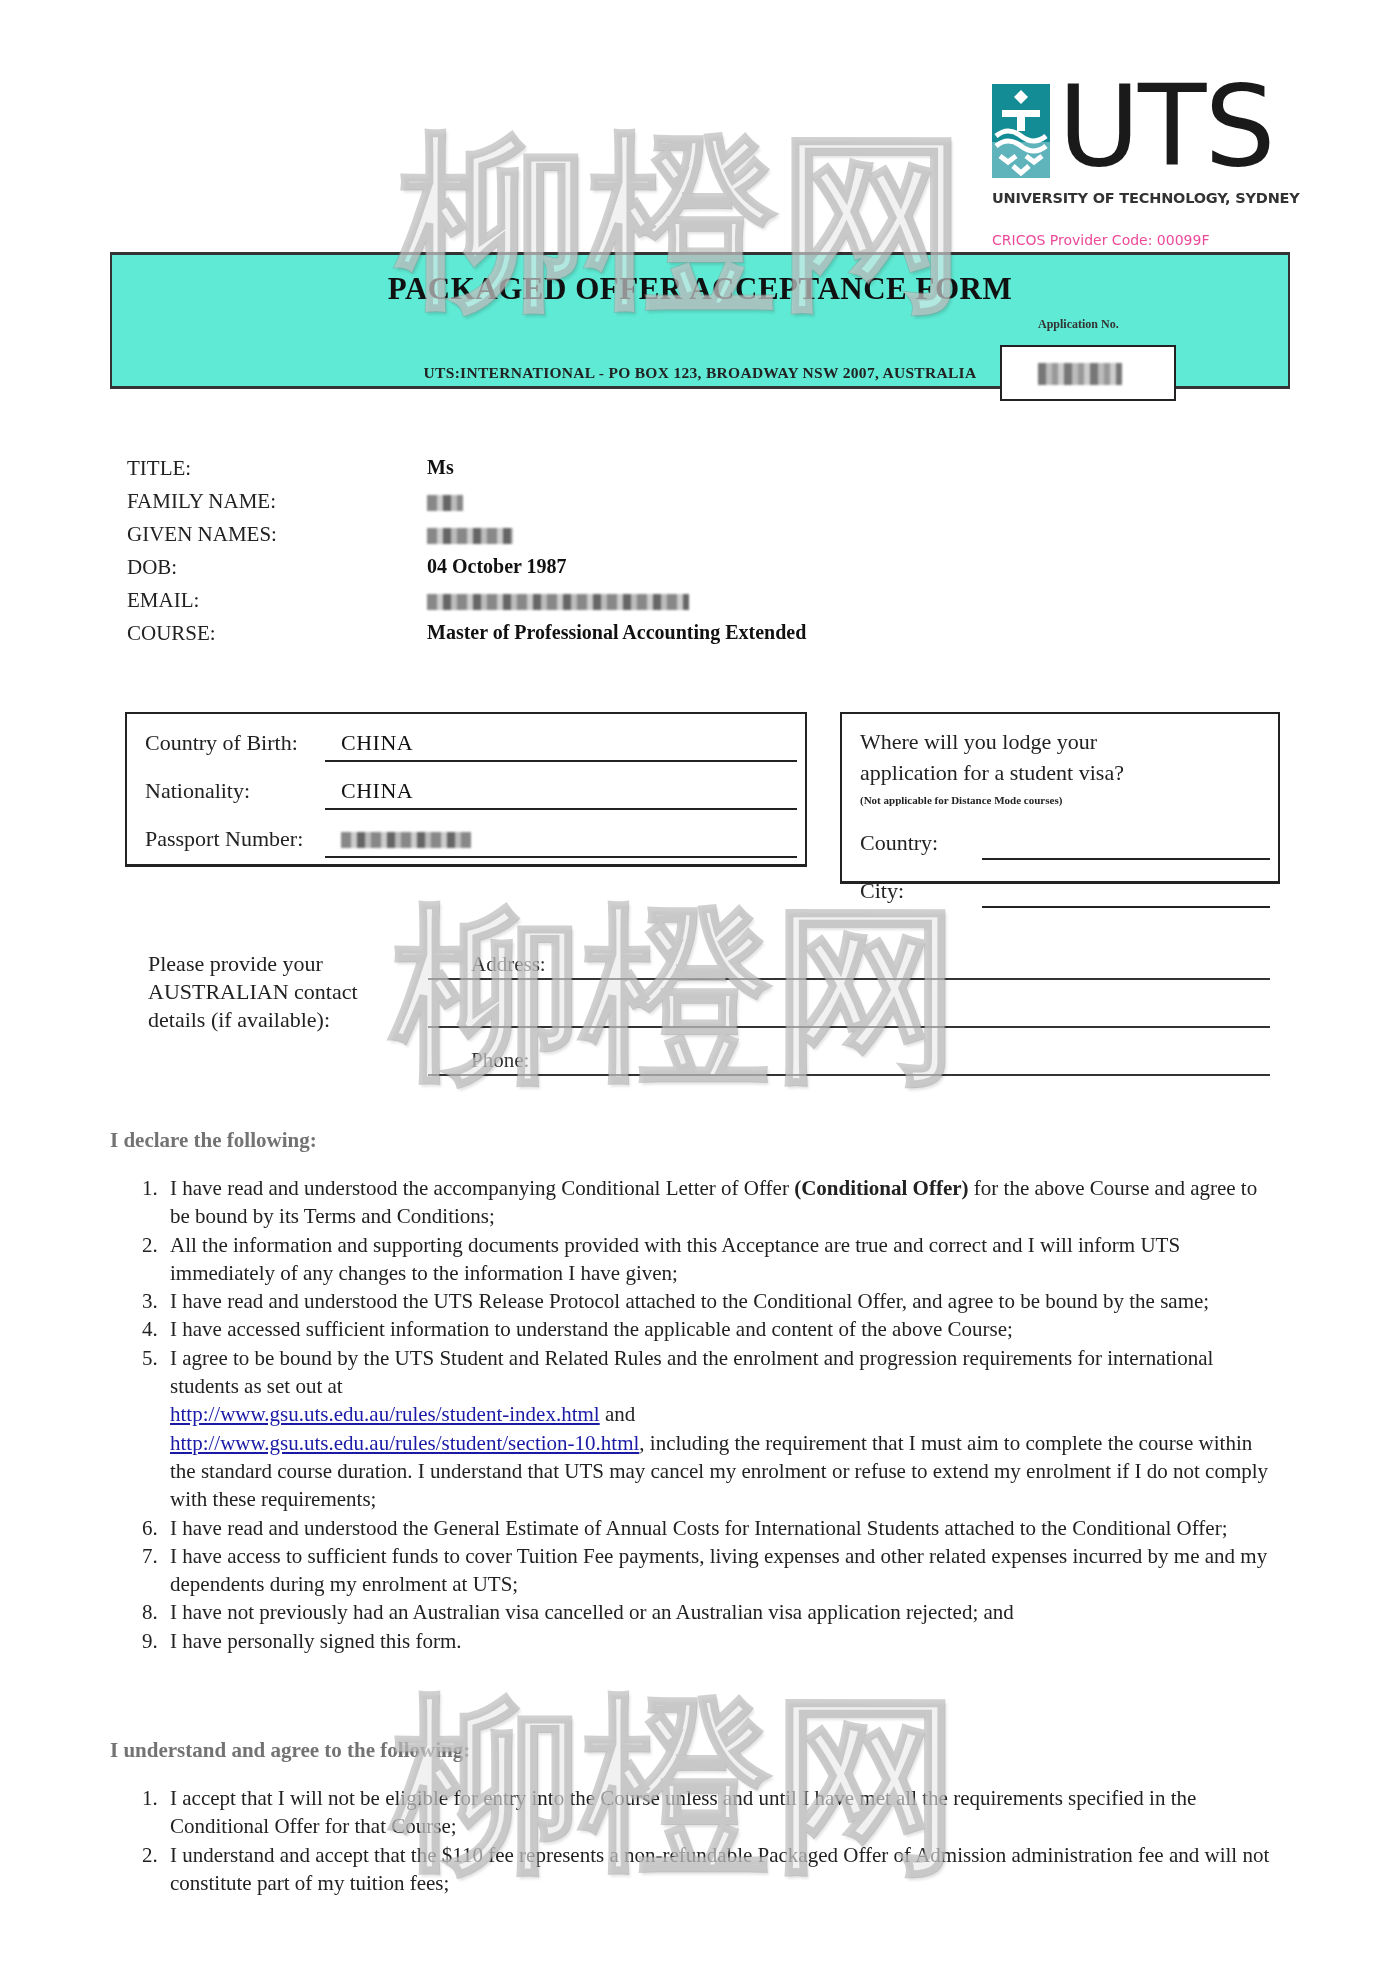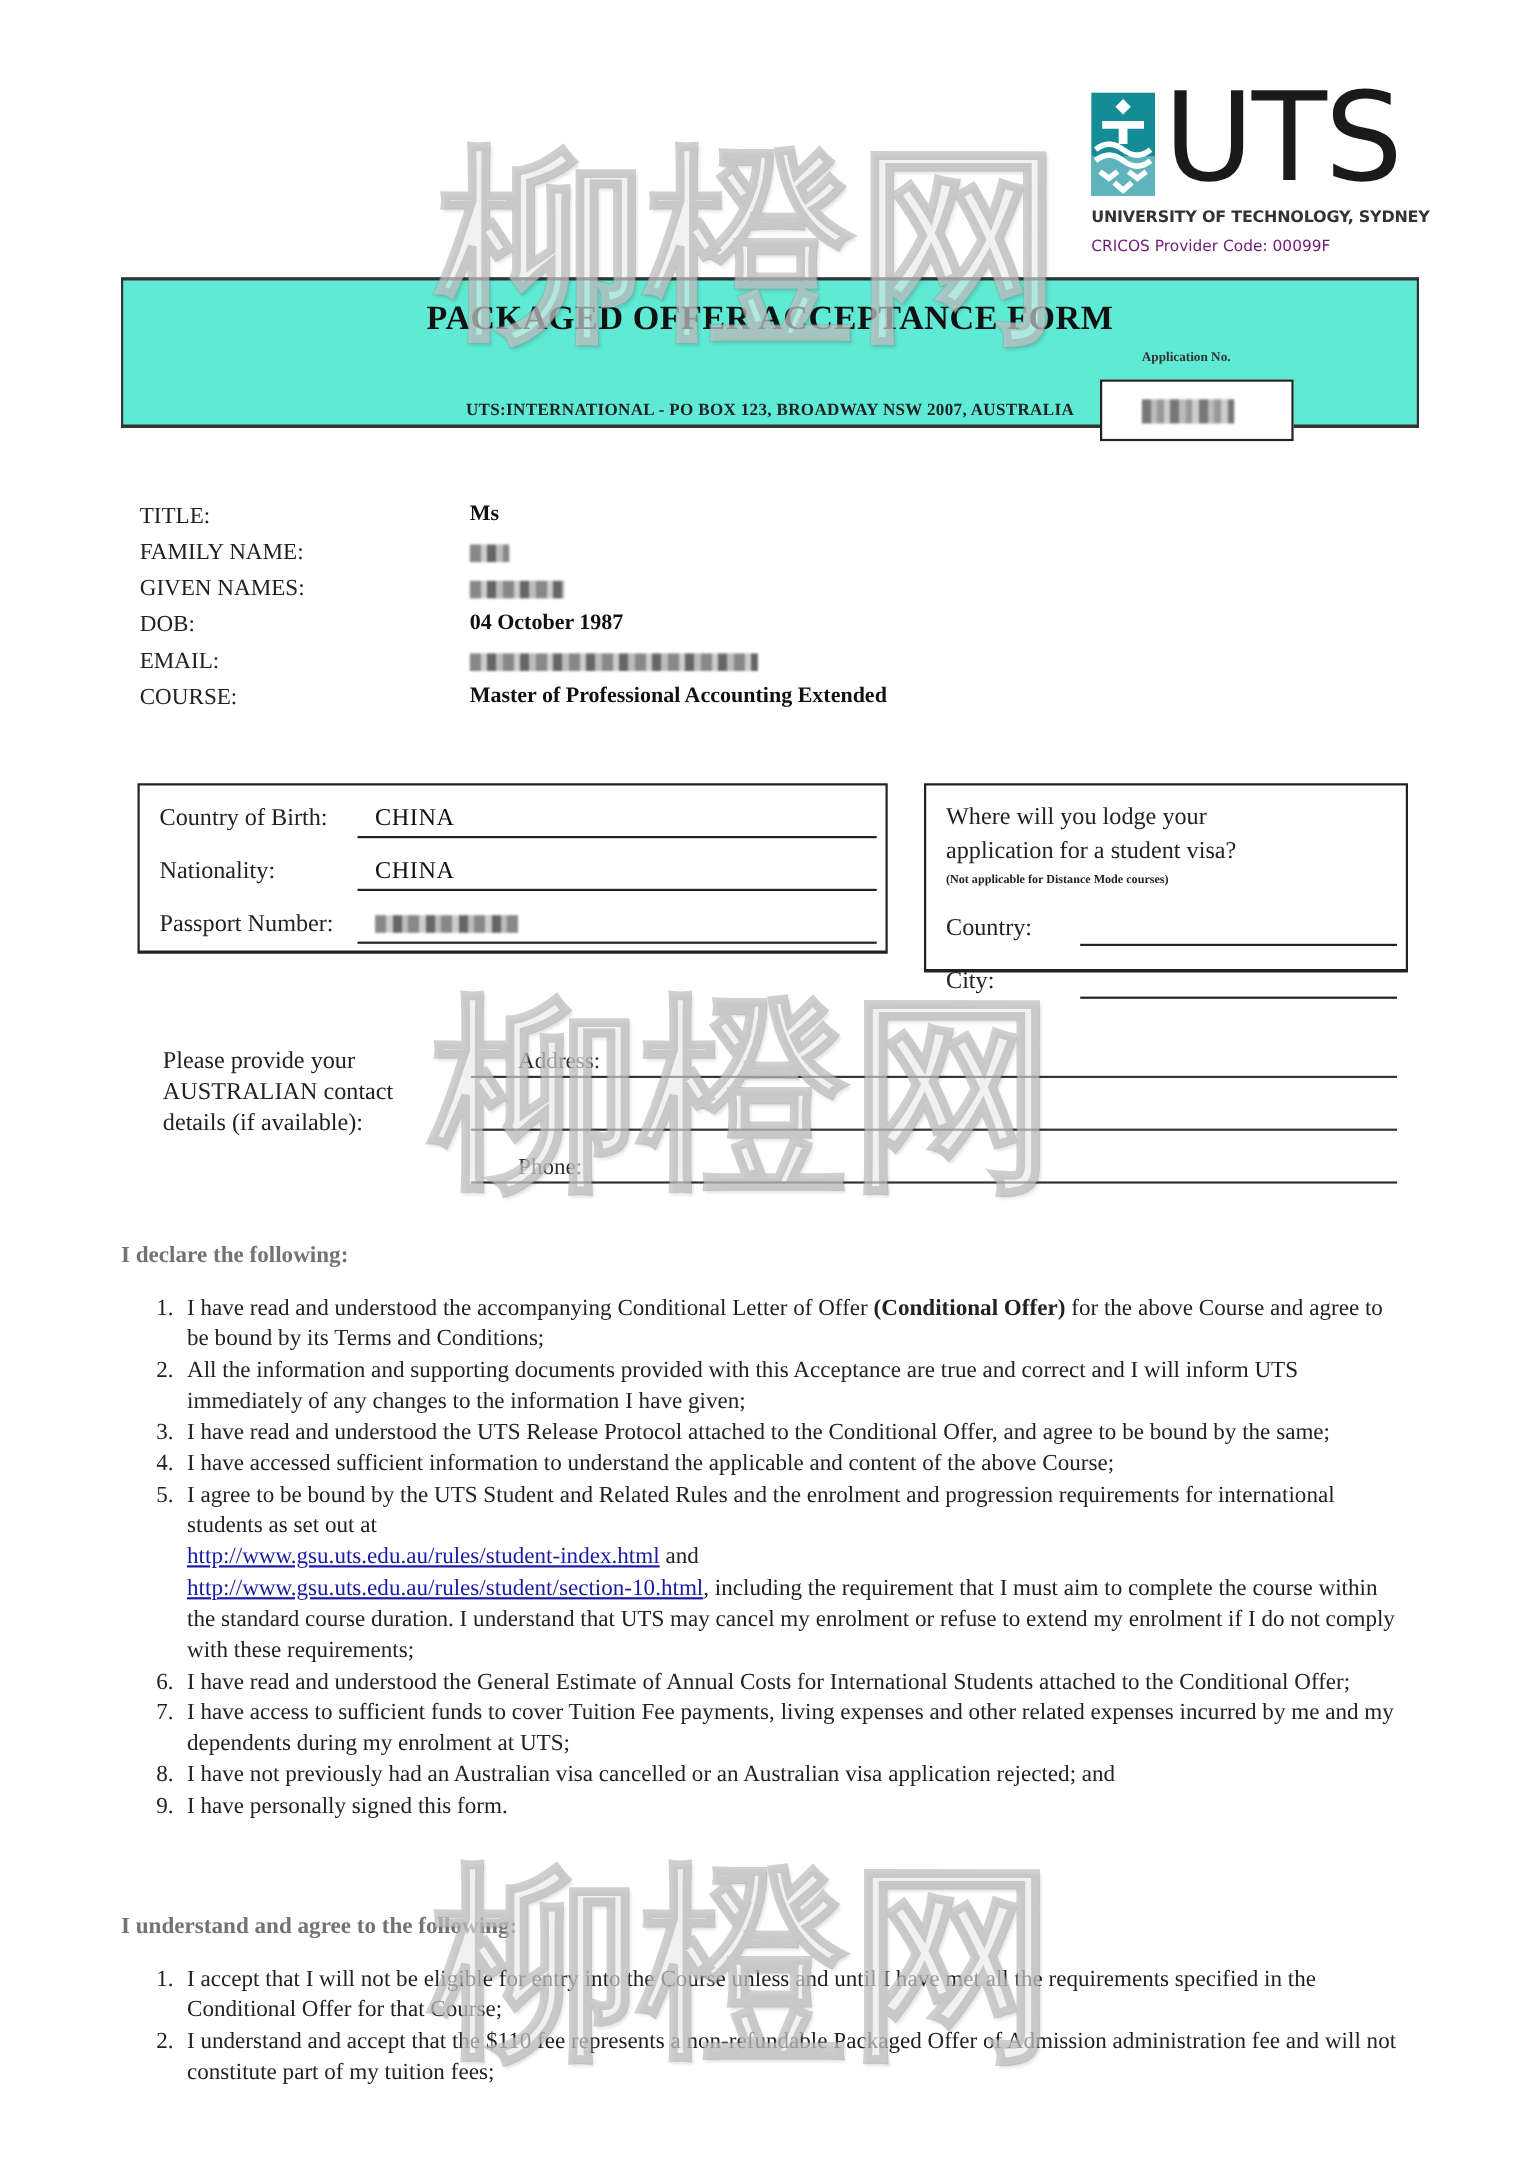--- a/index.html
+++ b/index.html
@@ -16,22 +16,22 @@
       position: absolute; left: 66px; top: -14px;
       font-family: "DejaVu Sans", sans-serif; font-size: 112px; font-weight: normal;
       letter-spacing: -2px; color: #1a1a1a; line-height: 1;
     }
     .logo-uni {
       position: absolute; left: 0; top: 106px; white-space: nowrap;
       font-family: "DejaVu Sans", sans-serif; font-weight: bold; font-size: 14.5px; color: #333;
       letter-spacing: -0.2px;
     }
     .logo-cricos {
-      position: absolute; left: 0; top: 132px; white-space: nowrap;
-      font-family: "DejaVu Sans", sans-serif; font-size: 14px; color: #701a75;
+      position: absolute; left: 0; top: 148px; white-space: nowrap;
+      font-family: "DejaVu Sans", sans-serif; font-size: 14px; color: #ec4899;
     }
 
     
     .header-box {
       left: 110px; top: 252px; width: 1180px; height: 137px;
       background: #5eead4; border: 2px solid #333; border-top-width: 3px; border-bottom-width: 3px;
       box-sizing: border-box;
     }
     .form-title {
       position: absolute; left: 0; right: 0; top: 16px; text-align: center;

